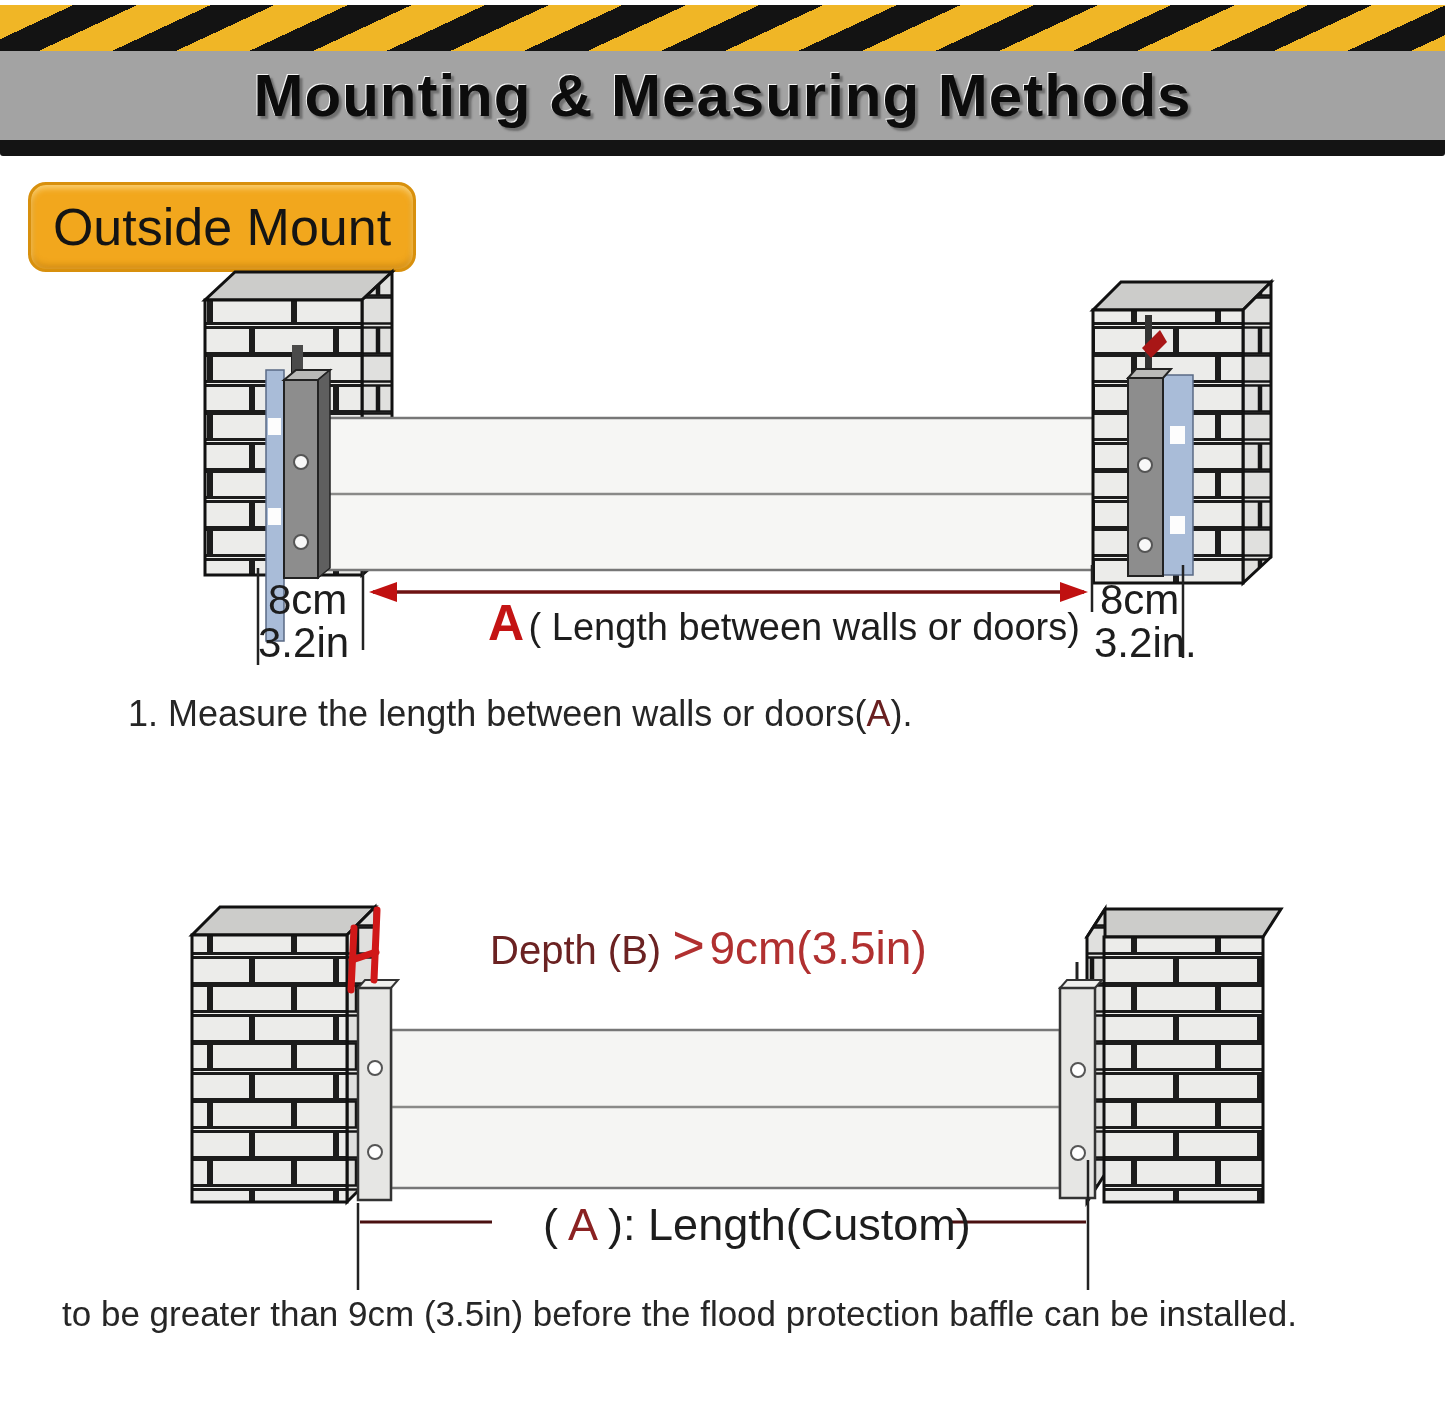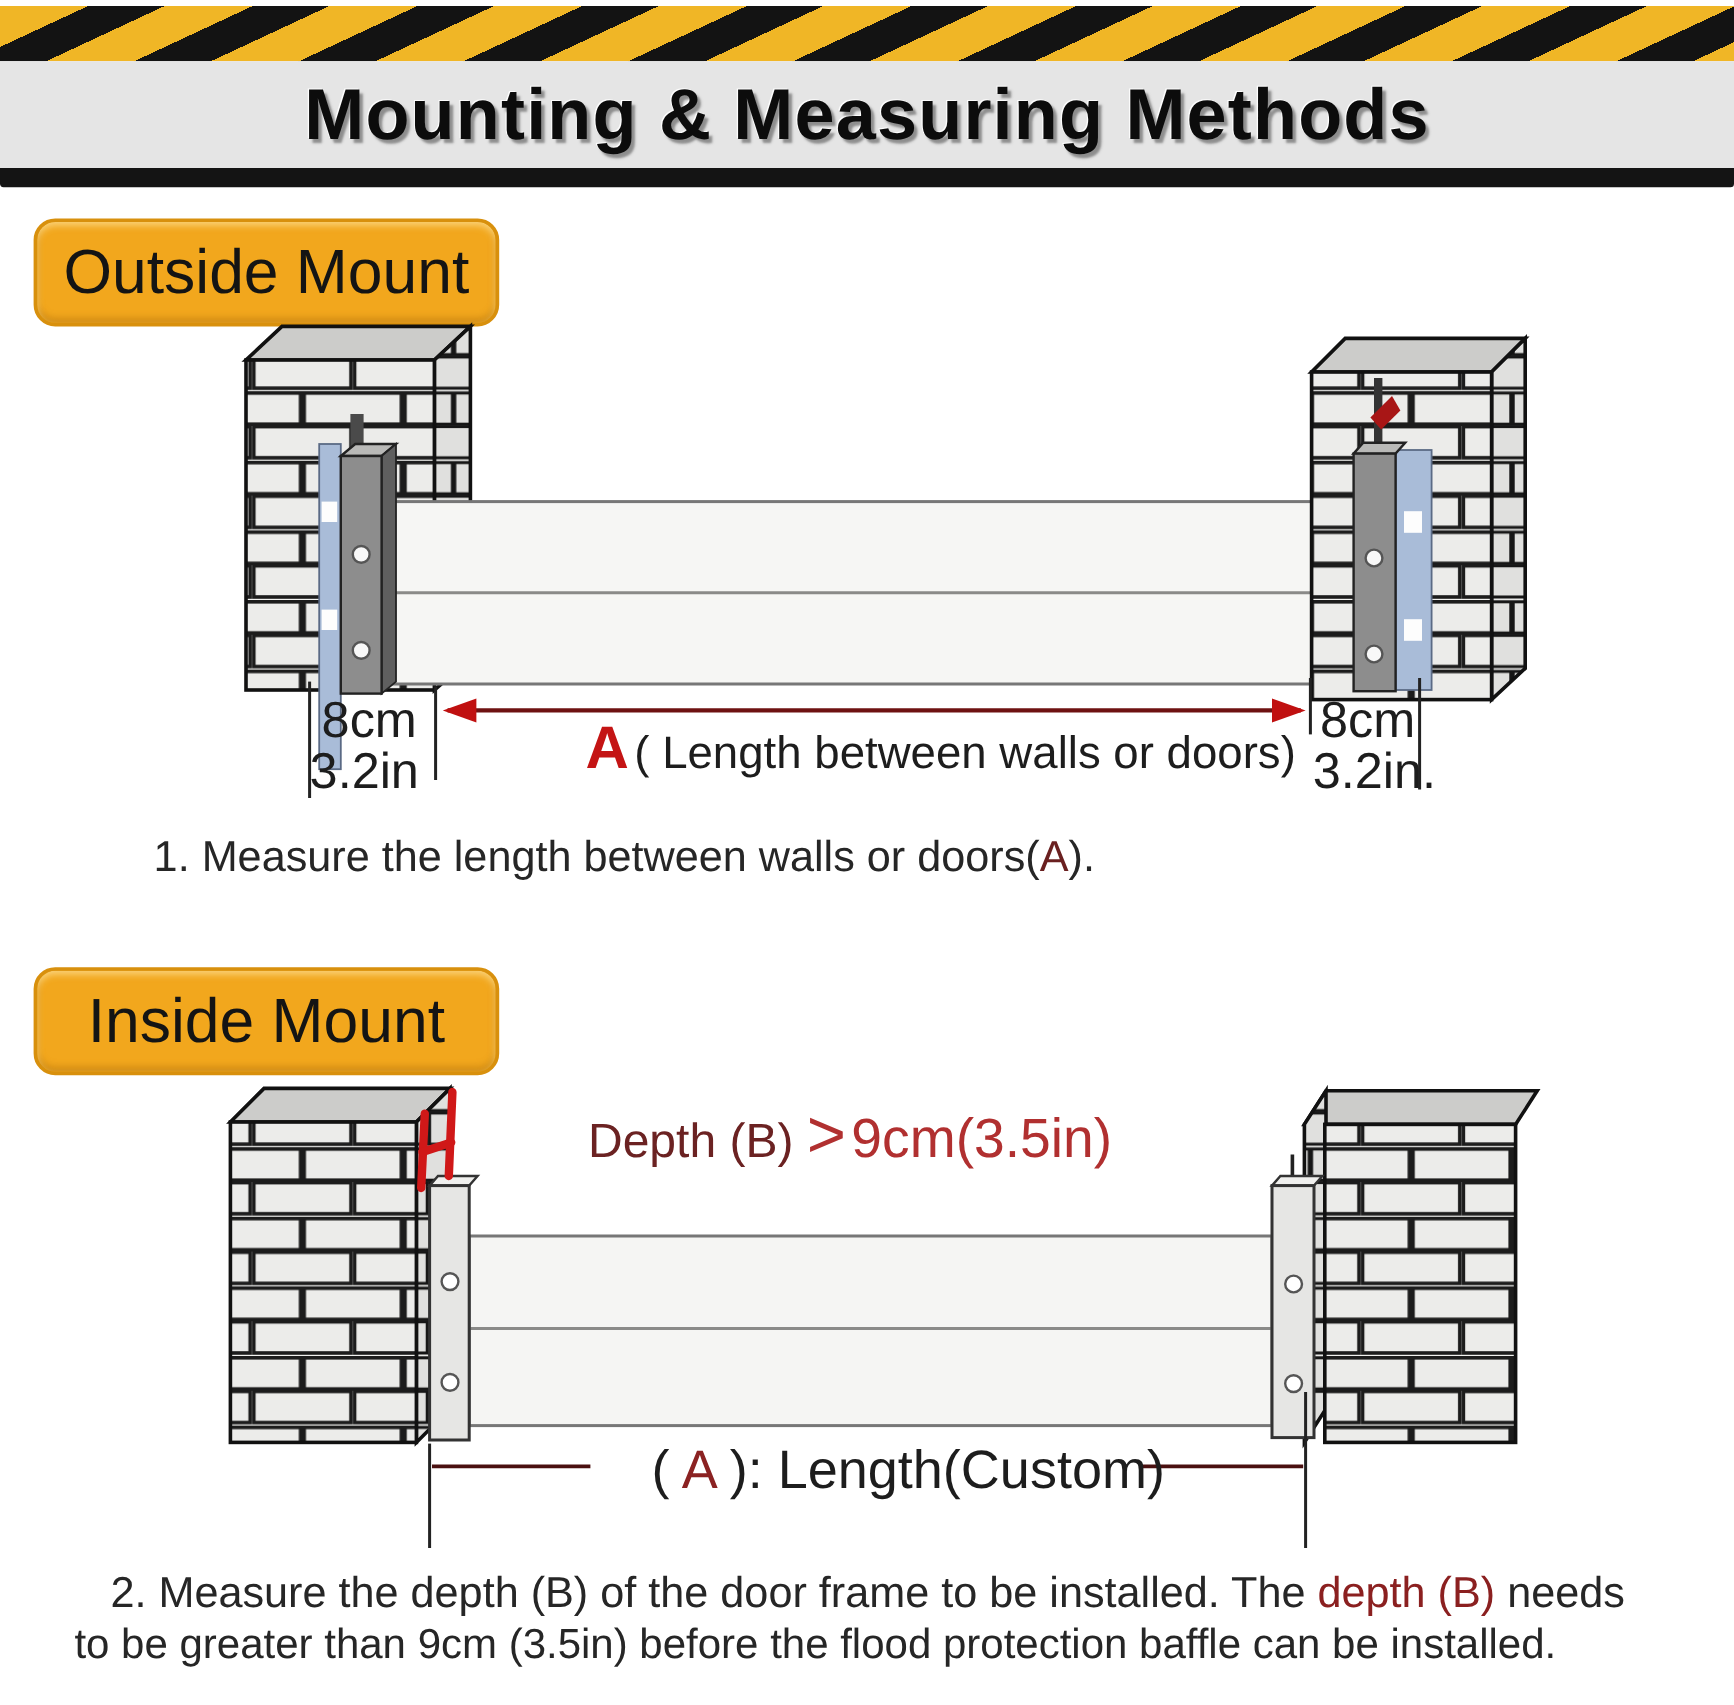--- a/index.html
+++ b/index.html
@@ -2,21 +2,21 @@
 <html><head>
 <meta charset="utf-8">
 <style>
   html,body{margin:0;padding:0;background:#ffffff;}
   .page{position:relative;width:1445px;height:1421px;background:#ffffff;overflow:hidden;
         font-family:"Liberation Sans", sans-serif;}
   .abs{position:absolute;}
   
   .hazard{left:0;top:5px;width:1445px;height:46px;
     background:repeating-linear-gradient(155deg,#f0b626 0 31px,#131313 31px 58px);}
-  .titleband{left:0;top:51px;width:1445px;height:89px;background:#e5e5e5;
+  .titleband{left:0;top:51px;width:1445px;height:89px;background:#a3a3a3;
     display:flex;align-items:center;justify-content:center;}
   .title{font-size:60px;font-weight:bold;color:#0c0c0c;letter-spacing:1px;
     text-shadow:3px 3px 2px rgba(70,70,70,0.55), -1px -1px 0 rgba(255,255,255,0.9);}
   .blackbar{left:0;top:140px;width:1445px;height:16px;background:#141414;border-radius:0 0 3px 3px;}
   
   .badge{width:382px;height:84px;background:#f2a71d;border:3px solid #d8900d;border-radius:18px;
     box-shadow:inset 0 3px 6px rgba(255,230,160,0.7), inset 0 -4px 6px rgba(150,90,0,0.35);
     display:flex;align-items:center;justify-content:center;font-size:52px;color:#141414;}
   
   .steps{font-size:36px;color:#262626;line-height:44px;}
@@ -124,23 +124,20 @@
       <tspan font-size="38" fill="#1d1d1d">( Length between walls or doors)</tspan>
     </text>
   </svg>
 
   <div class="abs steps" style="left:128px;top:692px;width:1250px;">
     <div>
       <span>1. Measure the length between walls or doors(</span><span class="em-a">A</span><span>).</span>
     </div>
   </div>
 
-  <div class="abs badge" style="left:28px;top:806px;">
-    <span>Inside Mount</span>
-  </div>
 
   <svg class="abs" style="left:0;top:898px;" width="1445" height="395" viewBox="0 0 1445 395">
 
     <g>
       <polygon points="192,37 347,37 375,9 220,9" fill="#ccccca" stroke="#111" stroke-width="3"></polygon>
       <polygon points="347,37 375,9 375,276 347,304" fill="url(#brickS)" stroke="#111" stroke-width="3"></polygon>
       <rect x="192" y="37" width="155" height="267" fill="url(#brick)" stroke="#111" stroke-width="3"></rect>
     </g>
 
     <g>
@@ -189,21 +186,18 @@
       <line x1="950" y1="324" x2="1086" y2="324" stroke="#4a1010" stroke-width="3"></line>
     </g>
     <text x="543" y="342" font-size="45">
       <tspan fill="#1d1d1d">(</tspan>
       <tspan fill="#8b2222">A</tspan>
       <tspan fill="#1d1d1d">): Length(Custom)</tspan>
     </text>
   </svg>
 
   <div class="abs steps" style="left:62px;top:1292px;width:1370px;">
-    <div style="margin-left:30px;margin-top:13px;">
-      <span>2. Measure the depth (B) of the door frame to be installed. The </span><span class="em-red">depth (B)</span><span> needs</span>
-    </div>
     <div style="font-size:35px;">
       <span>to be greater than 9cm (3.5in) before the flood protection baffle can be installed.</span>
     </div>
   </div>
 
 </div>
 
 </body></html>

